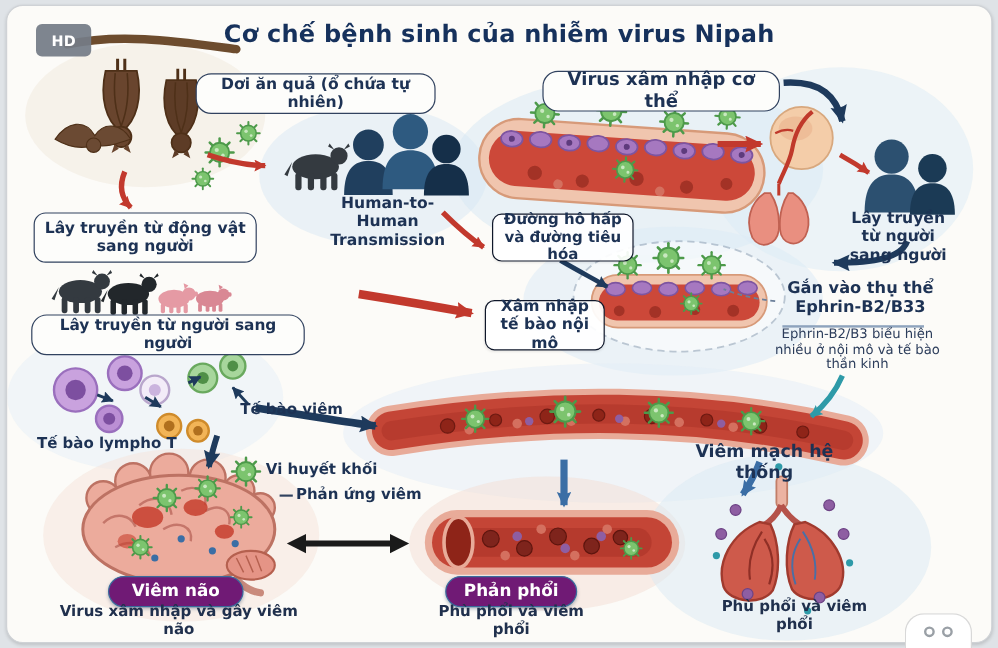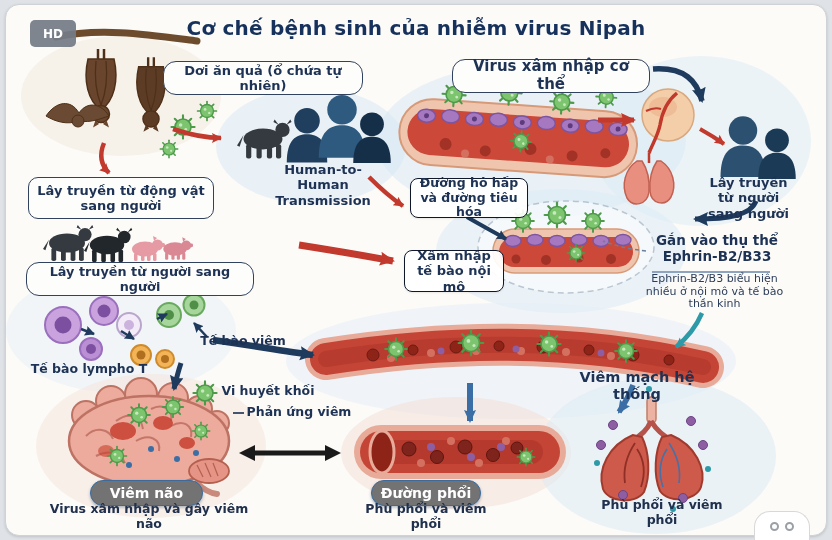--- a/index.html
+++ b/index.html
@@ -11,21 +11,21 @@
   .title{position:absolute;left:110px;right:110px;top:16px;text-align:center;font-size:20px;font-weight:bold;color:#16315c;letter-spacing:.2px;z-index:5}
   .hd{position:absolute;left:30px;top:20px;width:46px;height:27px;background:rgba(116,124,134,.93);border-radius:5px;color:#fff;font-weight:bold;font-size:12px;display:flex;align-items:center;justify-content:center;z-index:6}
   .lbl{position:absolute;color:#1d3254;display:flex;align-items:center;justify-content:center;text-align:center;line-height:1.18;z-index:4}
   .box{border:1.6px solid #31425f;border-radius:13px;background:#fdfdfb;font-weight:bold;font-size:12.5px;padding:16px 8px}
   .box10{border-radius:10px}
   .soft{background:rgba(255,255,255,.93);border:1px solid #0f172a;border-radius:8px;font-weight:bold;font-size:12.5px;padding:8px 6px;box-shadow:0 1px 2px rgba(0,0,0,.08)}
   .plain{font-weight:bold;font-size:13px}
   .sm{font-size:12.5px}
   .note{font-size:11px;font-weight:normal;color:#2c3d5b}
   .divider{position:absolute;height:1.5px;background:#8ea3bd;z-index:4}
-  .pill{position:absolute;background:#737373;border:1px solid #3a6b9c;border-radius:14px;color:#fff;font-weight:bold;font-size:14px;display:flex;align-items:center;justify-content:center;box-shadow:0 1.5px 3px rgba(30,58,92,.35);z-index:5}
+  .pill{position:absolute;background:#701a75;border:1px solid #3a6b9c;border-radius:14px;color:#fff;font-weight:bold;font-size:14px;display:flex;align-items:center;justify-content:center;box-shadow:0 1.5px 3px rgba(30,58,92,.35);z-index:5}
   .caption{position:absolute;color:#20304d;font-weight:bold;font-size:12.5px;text-align:center;display:flex;align-items:center;justify-content:center;z-index:5}
   .watermark{position:absolute;left:754px;top:511px;width:56px;height:29px;background:#fff;border:1px solid #d8d8d8;border-bottom:none;border-radius:16px 16px 0 0;display:flex;align-items:center;justify-content:center;gap:6px;z-index:7}
   .watermark span{width:9px;height:9px;border:2px solid #9aa0a6;border-radius:50%;display:block}
 </style>
 </head>
 <body>
 
 <div class="stage">
 
   <div class="panel">
@@ -399,21 +399,21 @@
   <div class="divider" style="left:652px;top:271px;width:118px"></div>
   <div class="lbl note" style="left:637px;top:276px;width:155px;height:32px">Ephrin-B2/B3 biểu hiện nhiều ở nội mô và tế bào thần kinh</div>
   <div class="lbl plain sm" style="left:28px;top:360px;width:122px;height:18px">Tế bào lympho T</div>
   <div class="lbl plain sm" style="left:197px;top:333px;width:92px;height:16px">Tế bào viêm</div>
   <div class="lbl plain sm" style="left:218px;top:383px;width:100px;height:16px">Vi huyết khối</div>
   <div class="lbl plain sm" style="left:246px;top:404px;width:106px;height:16px">Phản ứng viêm</div>
   <div class="lbl plain" style="left:556px;top:376px;width:162px;height:20px;font-size:14.5px">Viêm mạch hệ thống</div>
 
   <div class="pill" style="left:90px;top:480px;width:113px;height:26px">Viêm não</div>
   <div class="caption" style="left:44px;top:507px;width:210px;height:18px">Virus xâm nhập và gây viêm não</div>
-  <div class="pill" style="left:371px;top:480px;width:110px;height:26px">Đường phổi</div>
+  <div class="pill" style="left:371px;top:480px;width:110px;height:26px">Phản phổi</div>
   <div class="caption" style="left:356px;top:507px;width:140px;height:18px">Phù phổi và viêm phổi</div>
   <div class="caption" style="left:592px;top:503px;width:140px;height:18px">Phù phổi và viêm phổi</div>
 
   <div class="watermark">
       <span></span>
       <span></span>
     </div>
 </div>
 
 </body></html>

